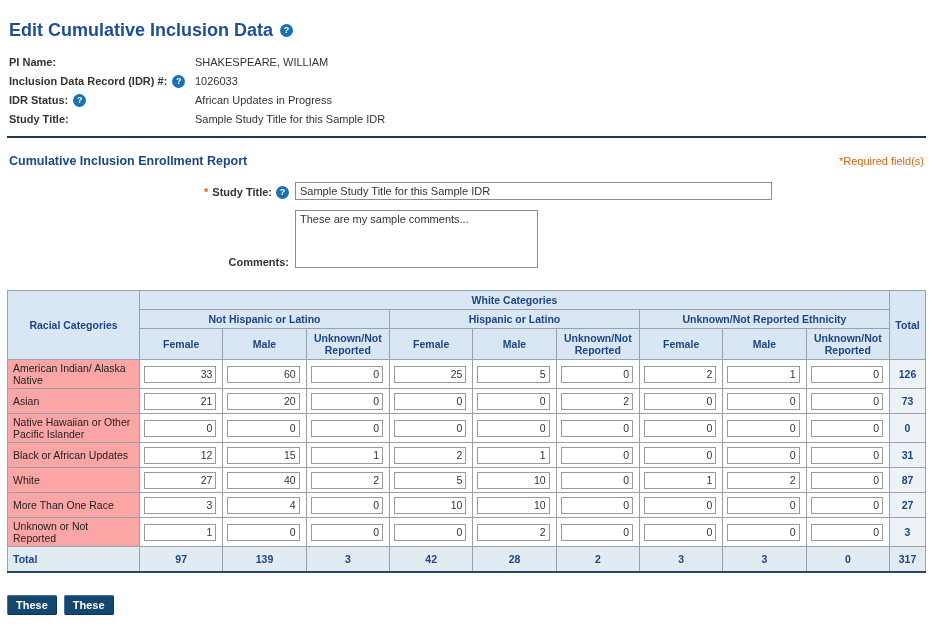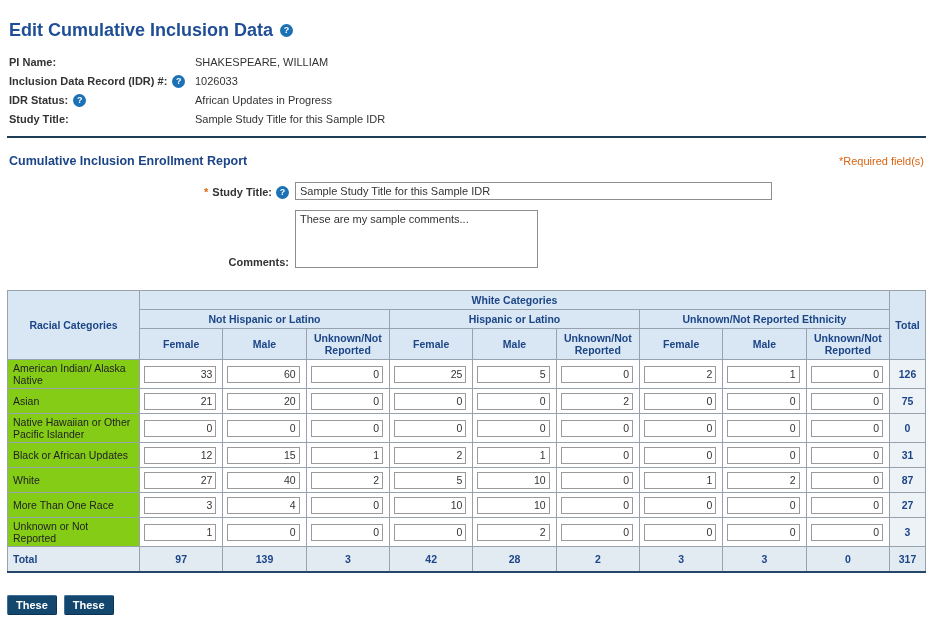--- a/index.html
+++ b/index.html
@@ -40,21 +40,21 @@
   .comments-textarea { width:243px; height:58px; font-size:11px; font-family:"Liberation Sans", sans-serif;
     border:1px solid #8d8d8d; padding:2px 4px; color:#333; resize:none; overflow-y:scroll; }
 
   
   table.enroll { border-collapse:collapse; table-layout:fixed; width:919px; margin-top:22px;
     font-size:10.5px; border:1px solid #7d8a97; border-bottom:2px solid #24486a; }
   table.enroll th, table.enroll td { border:1px solid #97a2ad; }
   table.enroll thead th { background:#d9e7f4; color:#1c4587; font-weight:bold; padding:3px 2px; text-align:center; }
   th.racial-hd { width:132px; }
   th.total-hd { width:36px; }
-  .race-label { background:#84cc16; color:#222; padding:2px 5px; font-size:10.5px; text-align:left; }
+  .race-label { background:#fca5a5; color:#222; padding:2px 5px; font-size:10.5px; text-align:left; }
   .cell-input { background:#fff; padding:2px 6px 2px 4px; }
   .cell-input input { width:100%; height:17px; border:1px solid #9a9a9a; font-size:10.5px;
     font-family:"Liberation Sans", sans-serif; text-align:right; padding:0 3px; color:#333; background:#fff; }
   .row-total { background:#edf2f7; color:#1c4587; font-weight:bold; text-align:center; }
   tr.totals-row td { background:#e2eaf2; color:#1c4587; font-weight:bold; text-align:center;
     padding:3px 2px; border-top:1px solid #44658a; }
   tr.totals-row td.tot-label { text-align:left; padding-left:5px; }
   tbody tr { height:25px; }
 
   
@@ -162,21 +162,21 @@
           <td class="race-label">Asian</td>
           <td class="cell-input"><input type="text" value="21" style=""></td>
           <td class="cell-input"><input type="text" value="20" style=""></td>
           <td class="cell-input"><input type="text" value="0" style=""></td>
           <td class="cell-input"><input type="text" value="0" style=""></td>
           <td class="cell-input"><input type="text" value="0" style=""></td>
           <td class="cell-input"><input type="text" value="2" style=""></td>
           <td class="cell-input"><input type="text" value="0" style=""></td>
           <td class="cell-input"><input type="text" value="0" style=""></td>
           <td class="cell-input"><input type="text" value="0" style=""></td>
-          <td class="row-total">75</td>
+          <td class="row-total">73</td>
         </tr>
         <tr>
           <td class="race-label">Native Hawaiian or Other Pacific Islander</td>
           <td class="cell-input"><input type="text" value="0" style=""></td>
           <td class="cell-input"><input type="text" value="0" style=""></td>
           <td class="cell-input"><input type="text" value="0" style=""></td>
           <td class="cell-input"><input type="text" value="0" style=""></td>
           <td class="cell-input"><input type="text" value="0" style=""></td>
           <td class="cell-input"><input type="text" value="0" style=""></td>
           <td class="cell-input"><input type="text" value="0" style=""></td>

